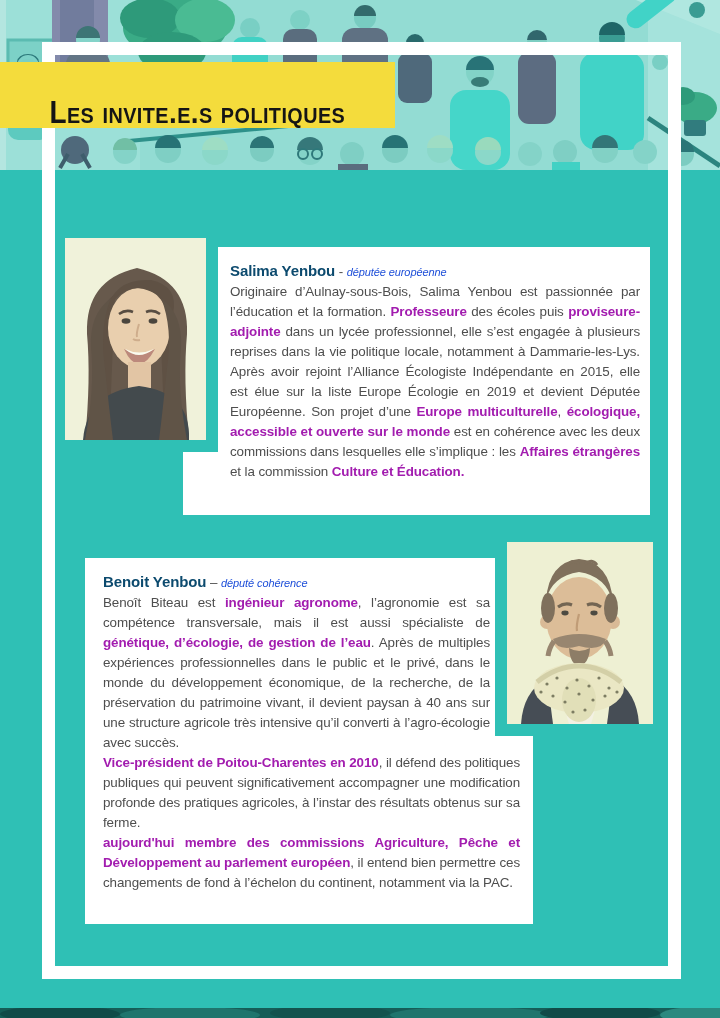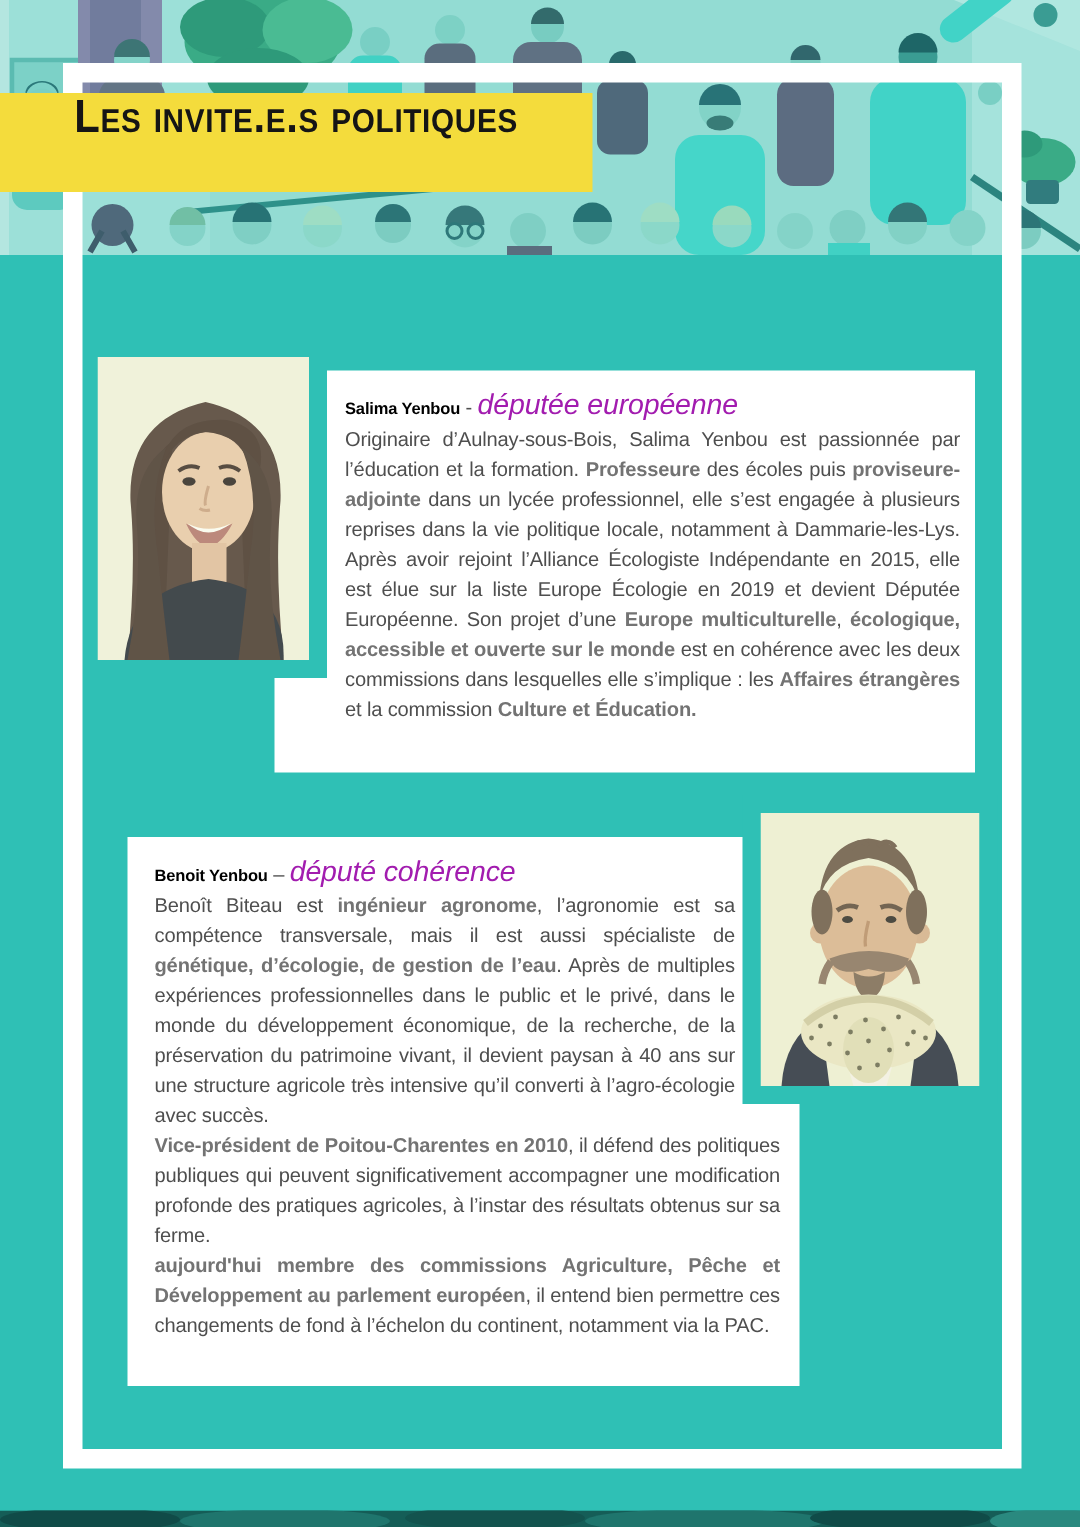--- a/index.html
+++ b/index.html
@@ -11,37 +11,37 @@
 
   
   .bottom-strip{position:absolute;left:0;top:1006px;width:720px;height:12px;z-index:1;}
 
   
   .frame{position:absolute;left:42px;top:42px;width:639px;height:937px;
          border:13px solid #ffffff;box-sizing:border-box;z-index:5;pointer-events:none;}
 
   
   .banner{position:absolute;left:0;top:62px;width:395px;height:66px;background:#f4dc3c;
-          z-index:6;display:flex;align-items:flex-start;justify-content:center;}
+          z-index:6;display:flex;align-items:flex-end;justify-content:center;}
   .banner .title{font-variant:small-caps;font-weight:bold;font-size:31px;line-height:1;
           color:#151515;letter-spacing:.5px;transform:scaleX(.9);white-space:nowrap;}
 
   
   .card{position:absolute;background:#ffffff;z-index:2;}
   .card-salima{left:183px;top:247px;width:467px;height:268px;}
   .card-benoit{left:85px;top:558px;width:448px;height:366px;}
 
   .bio-text{position:absolute;text-align:justify;font-size:13.4px;line-height:20px;
             color:#4e4e4e;letter-spacing:-.1px;}
   .card-salima .bio-text{left:47px;top:14px;width:410px;}
   .card-benoit .bio-text{left:18px;top:14px;width:417px;}
-  .bio-text b{color:#737373;}
+  .bio-text b{color:#a21caf;}
   .name-line{white-space:nowrap;}
-  .name-line b{font-size:11px;color:#000000;}
-  .name-line i{font-size:19px;color:#a21caf;}
+  .name-line b{font-size:15px;color:#0c4a6e;}
+  .name-line i{font-size:11px;color:#1d4ed8;}
   .photo-spacer{float:right;width:30px;height:166px;}
 
   
   .photo-block{position:absolute;background:#2fc0b5;padding:12px;z-index:3;line-height:0;}
   .block-salima{left:53px;top:226px;}
   .block-benoit{left:495px;top:530px;}
 </style>
 </head>
 <body>
 

